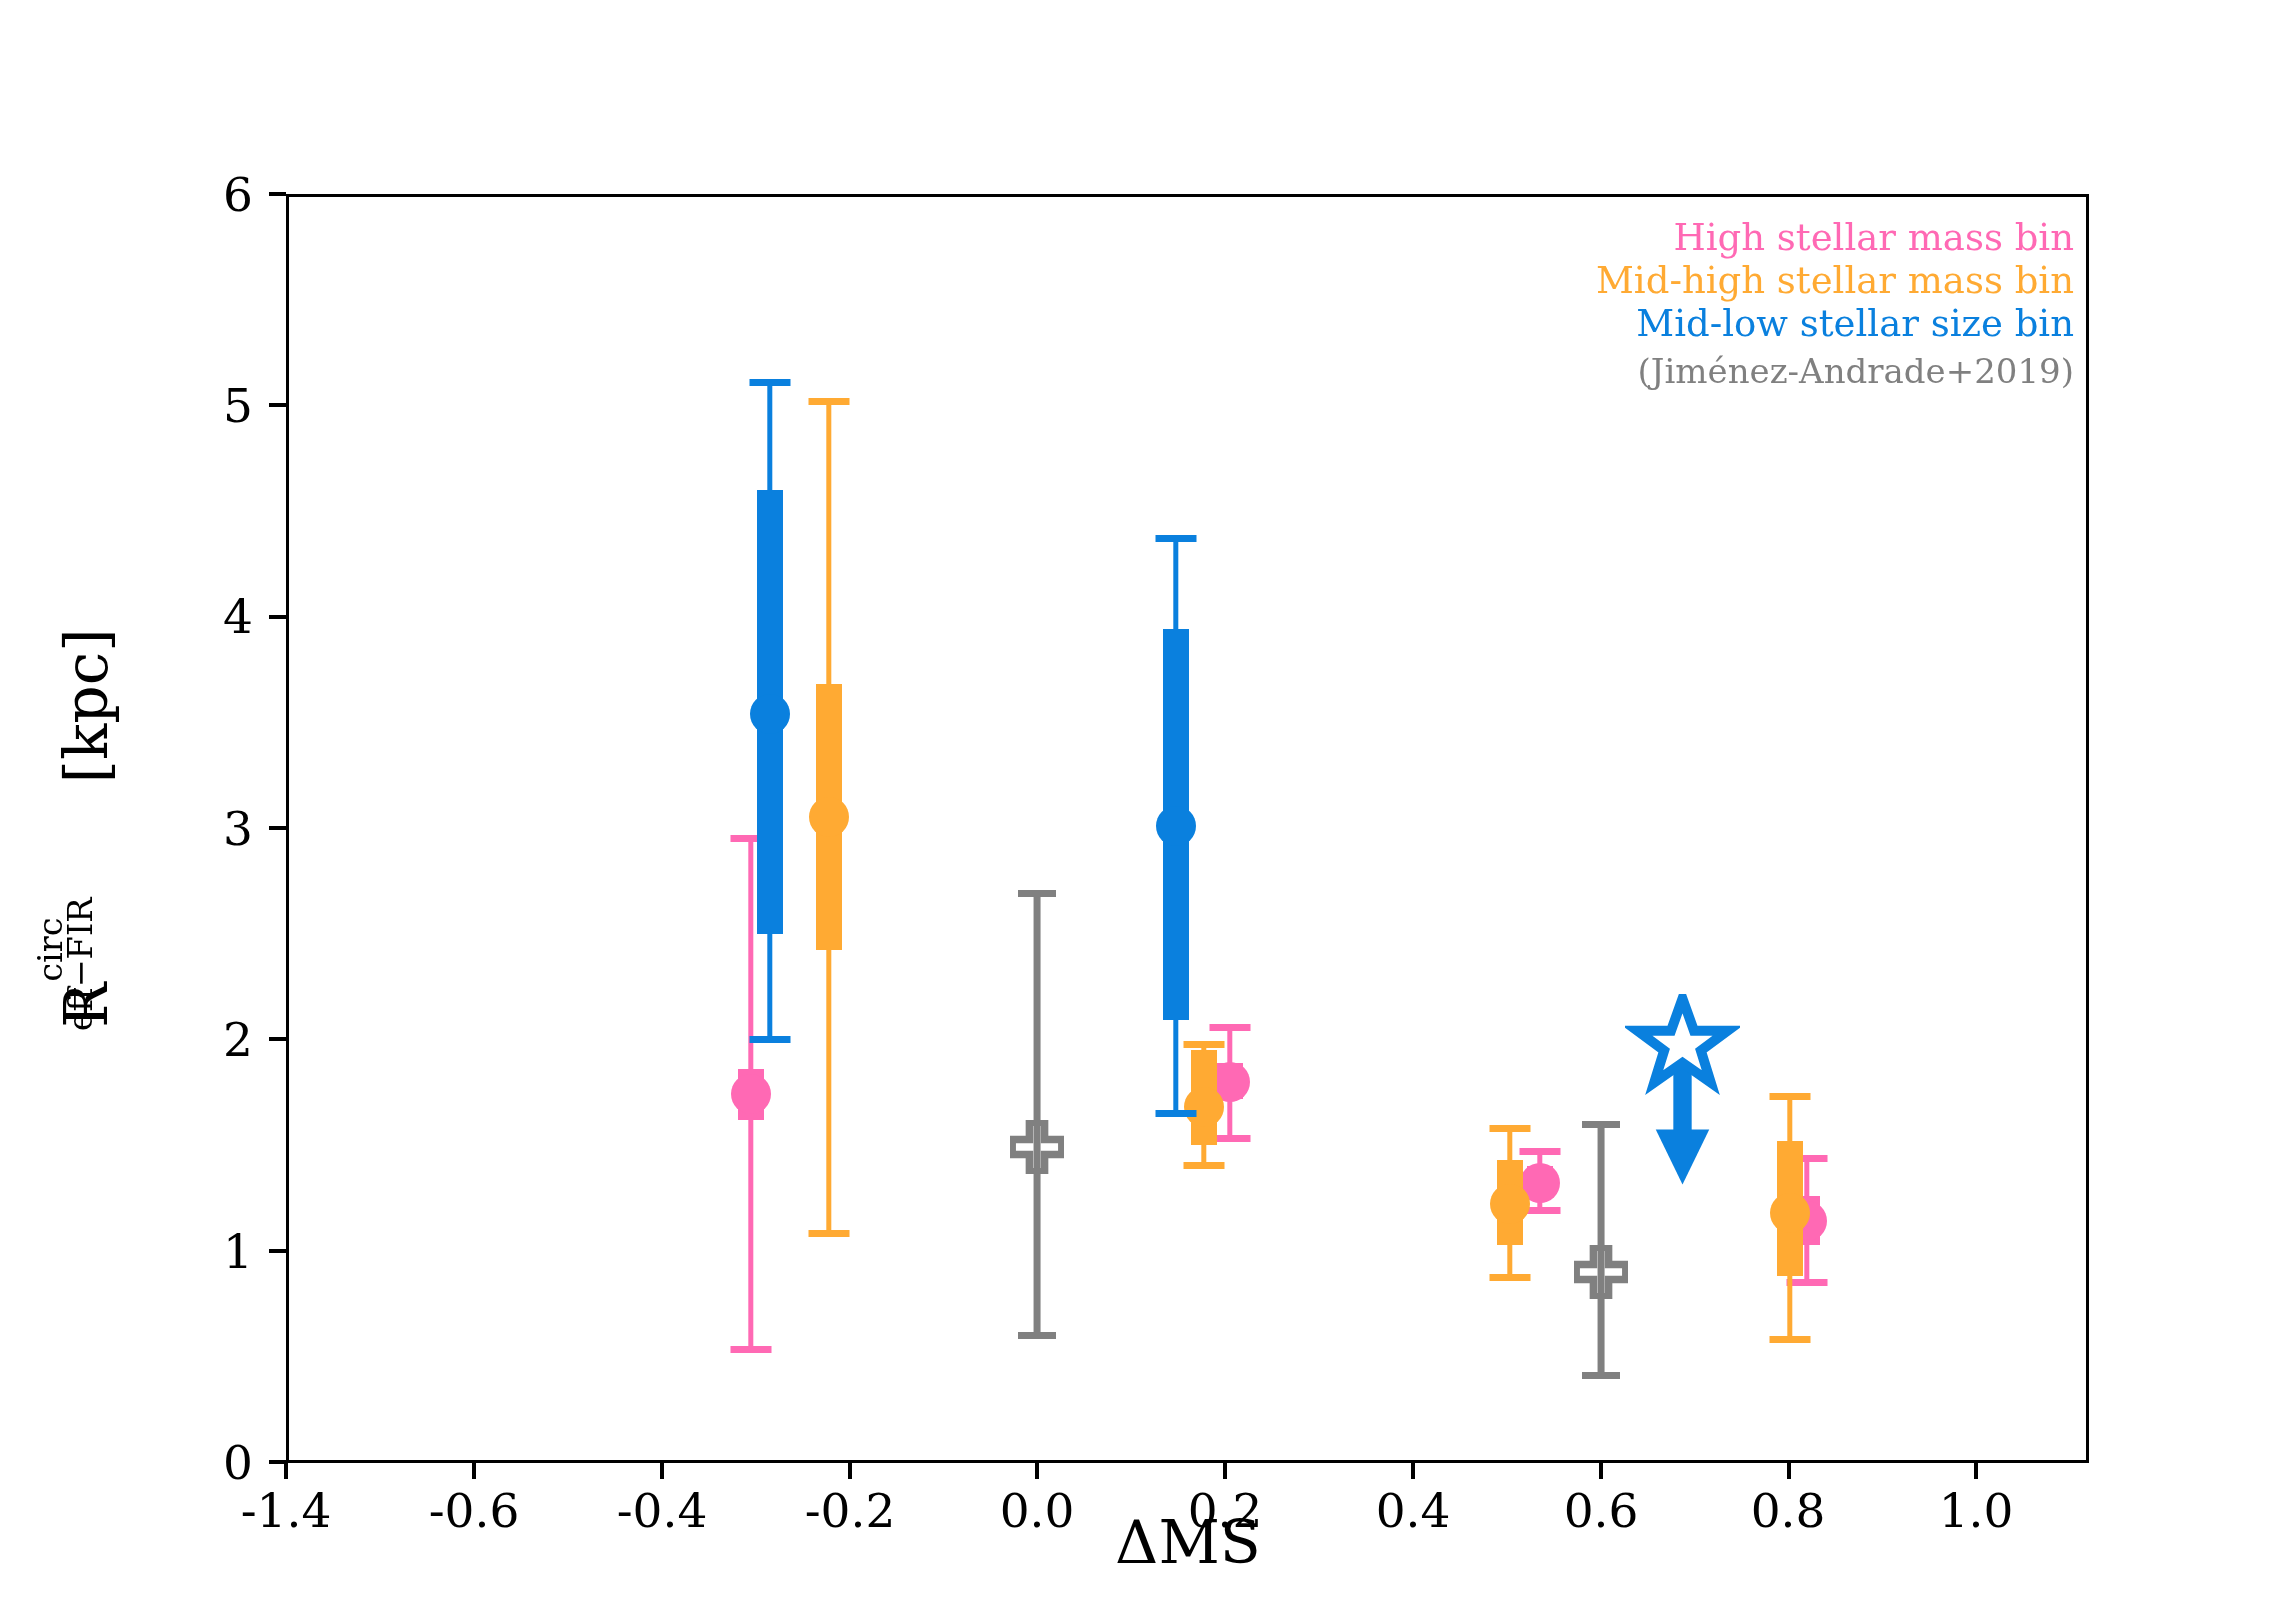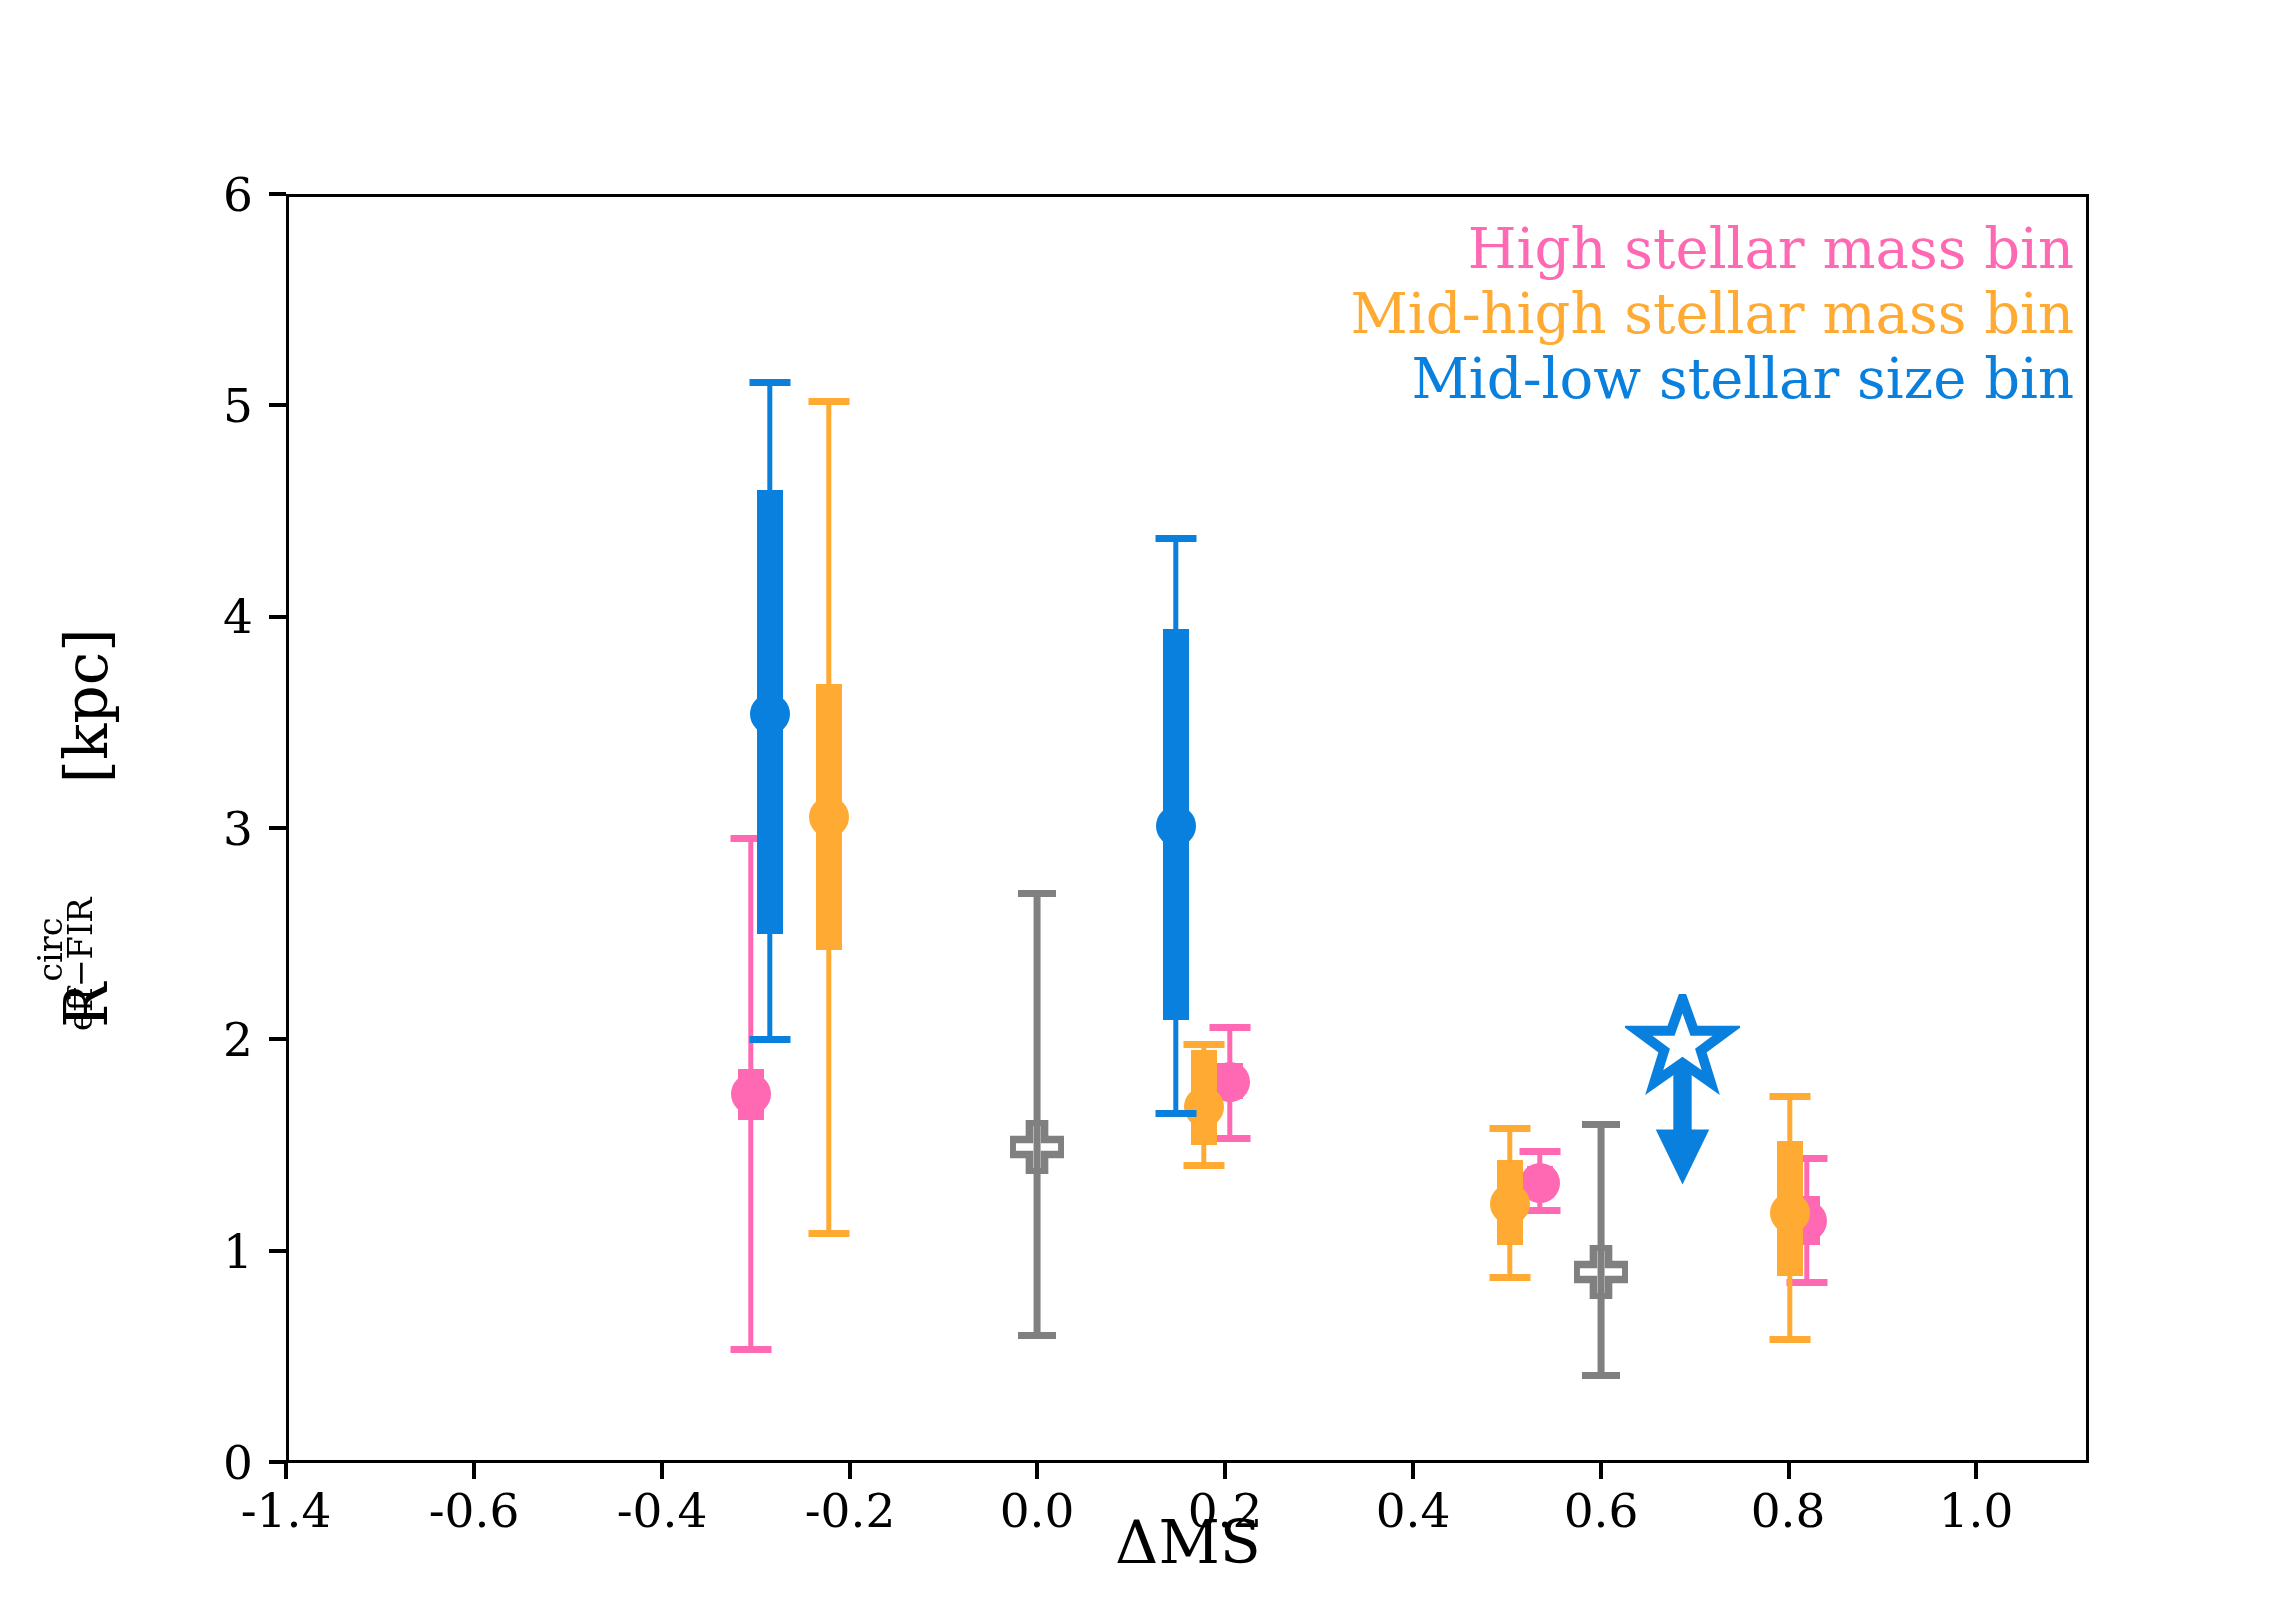--- a/index.html
+++ b/index.html
@@ -26,21 +26,21 @@
   #ylabel{position:absolute;left:84px;top:828px;transform:translate(-50%,-50%) rotate(-90deg);
           font-size:60px;color:#000;white-space:nowrap;font-family:"DejaVu Serif",serif;}
   #ylabel .sup{font-size:0.56em;vertical-align:0.78em;display:inline-block;margin-left:0.8px;}
   #ylabel .sub{font-size:0.56em;vertical-align:-0.30em;display:inline-block;margin-left:-1.45em;}
   #ylabel .stack{display:inline-block;position:relative;width:3.0em;height:1em;vertical-align:baseline;}
   #ylabel .stack .sup{position:absolute;left:0;top:-0.48em;font-size:0.56em;}
   #ylabel .stack .sub{position:absolute;left:0;top:0.42em;font-size:0.56em;}
 
   
   #legend{position:absolute;right:221px;top:217px;text-align:right;}
-  .legend-entry{font-size:56px;line-height:1.16;white-space:nowrap;
+  .legend-entry{font-size:37px;line-height:1.16;white-space:nowrap;
                 font-family:"DejaVu Serif",serif;}
   .legend-sub{font-size:34px;line-height:1.5;white-space:nowrap;color:#808080;
               font-family:"DejaVu Serif",serif;}
 
   
   .series{position:absolute;left:0;top:0;width:100%;height:100%;}
   .whisker{position:absolute;width:5.4px;transform:translateX(-50%);}
   .cap{position:absolute;height:6.9px;width:41px;transform:translateX(-50%);}
   .box{position:absolute;width:26px;transform:translateX(-50%);}
   .dot{position:absolute;width:40px;height:40px;border-radius:50%;
@@ -181,16 +181,17 @@
 
   <div id="xlabel">ΔMS</div>
   <div id="ylabel">
     <span>R</span><span class="stack"><span class="sup">circ</span><span class="sub">eff−FIR</span></span><span> [kpc]</span>
   </div>
 
   <div id="legend">
       <div class="legend-entry" style="color: rgb(255, 105, 180);">High stellar mass bin</div>
       <div class="legend-entry" style="color: rgb(255, 170, 51);">Mid-high stellar mass bin</div>
       <div class="legend-entry" style="color: rgb(10, 128, 222);">Mid-low stellar size bin</div>
+      <div class="legend-sub" style="color: rgb(128, 128, 128);">(Jiménez-Andrade+2019)</div>
     </div>
 
 </div>
 
 
 </body></html>

